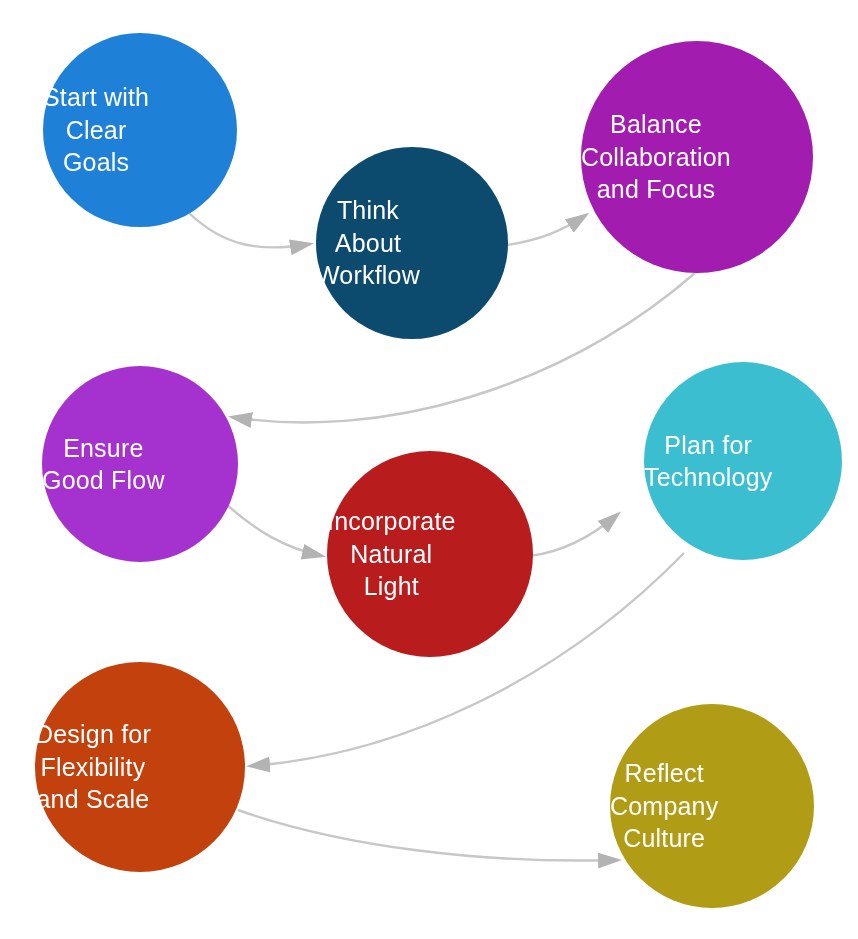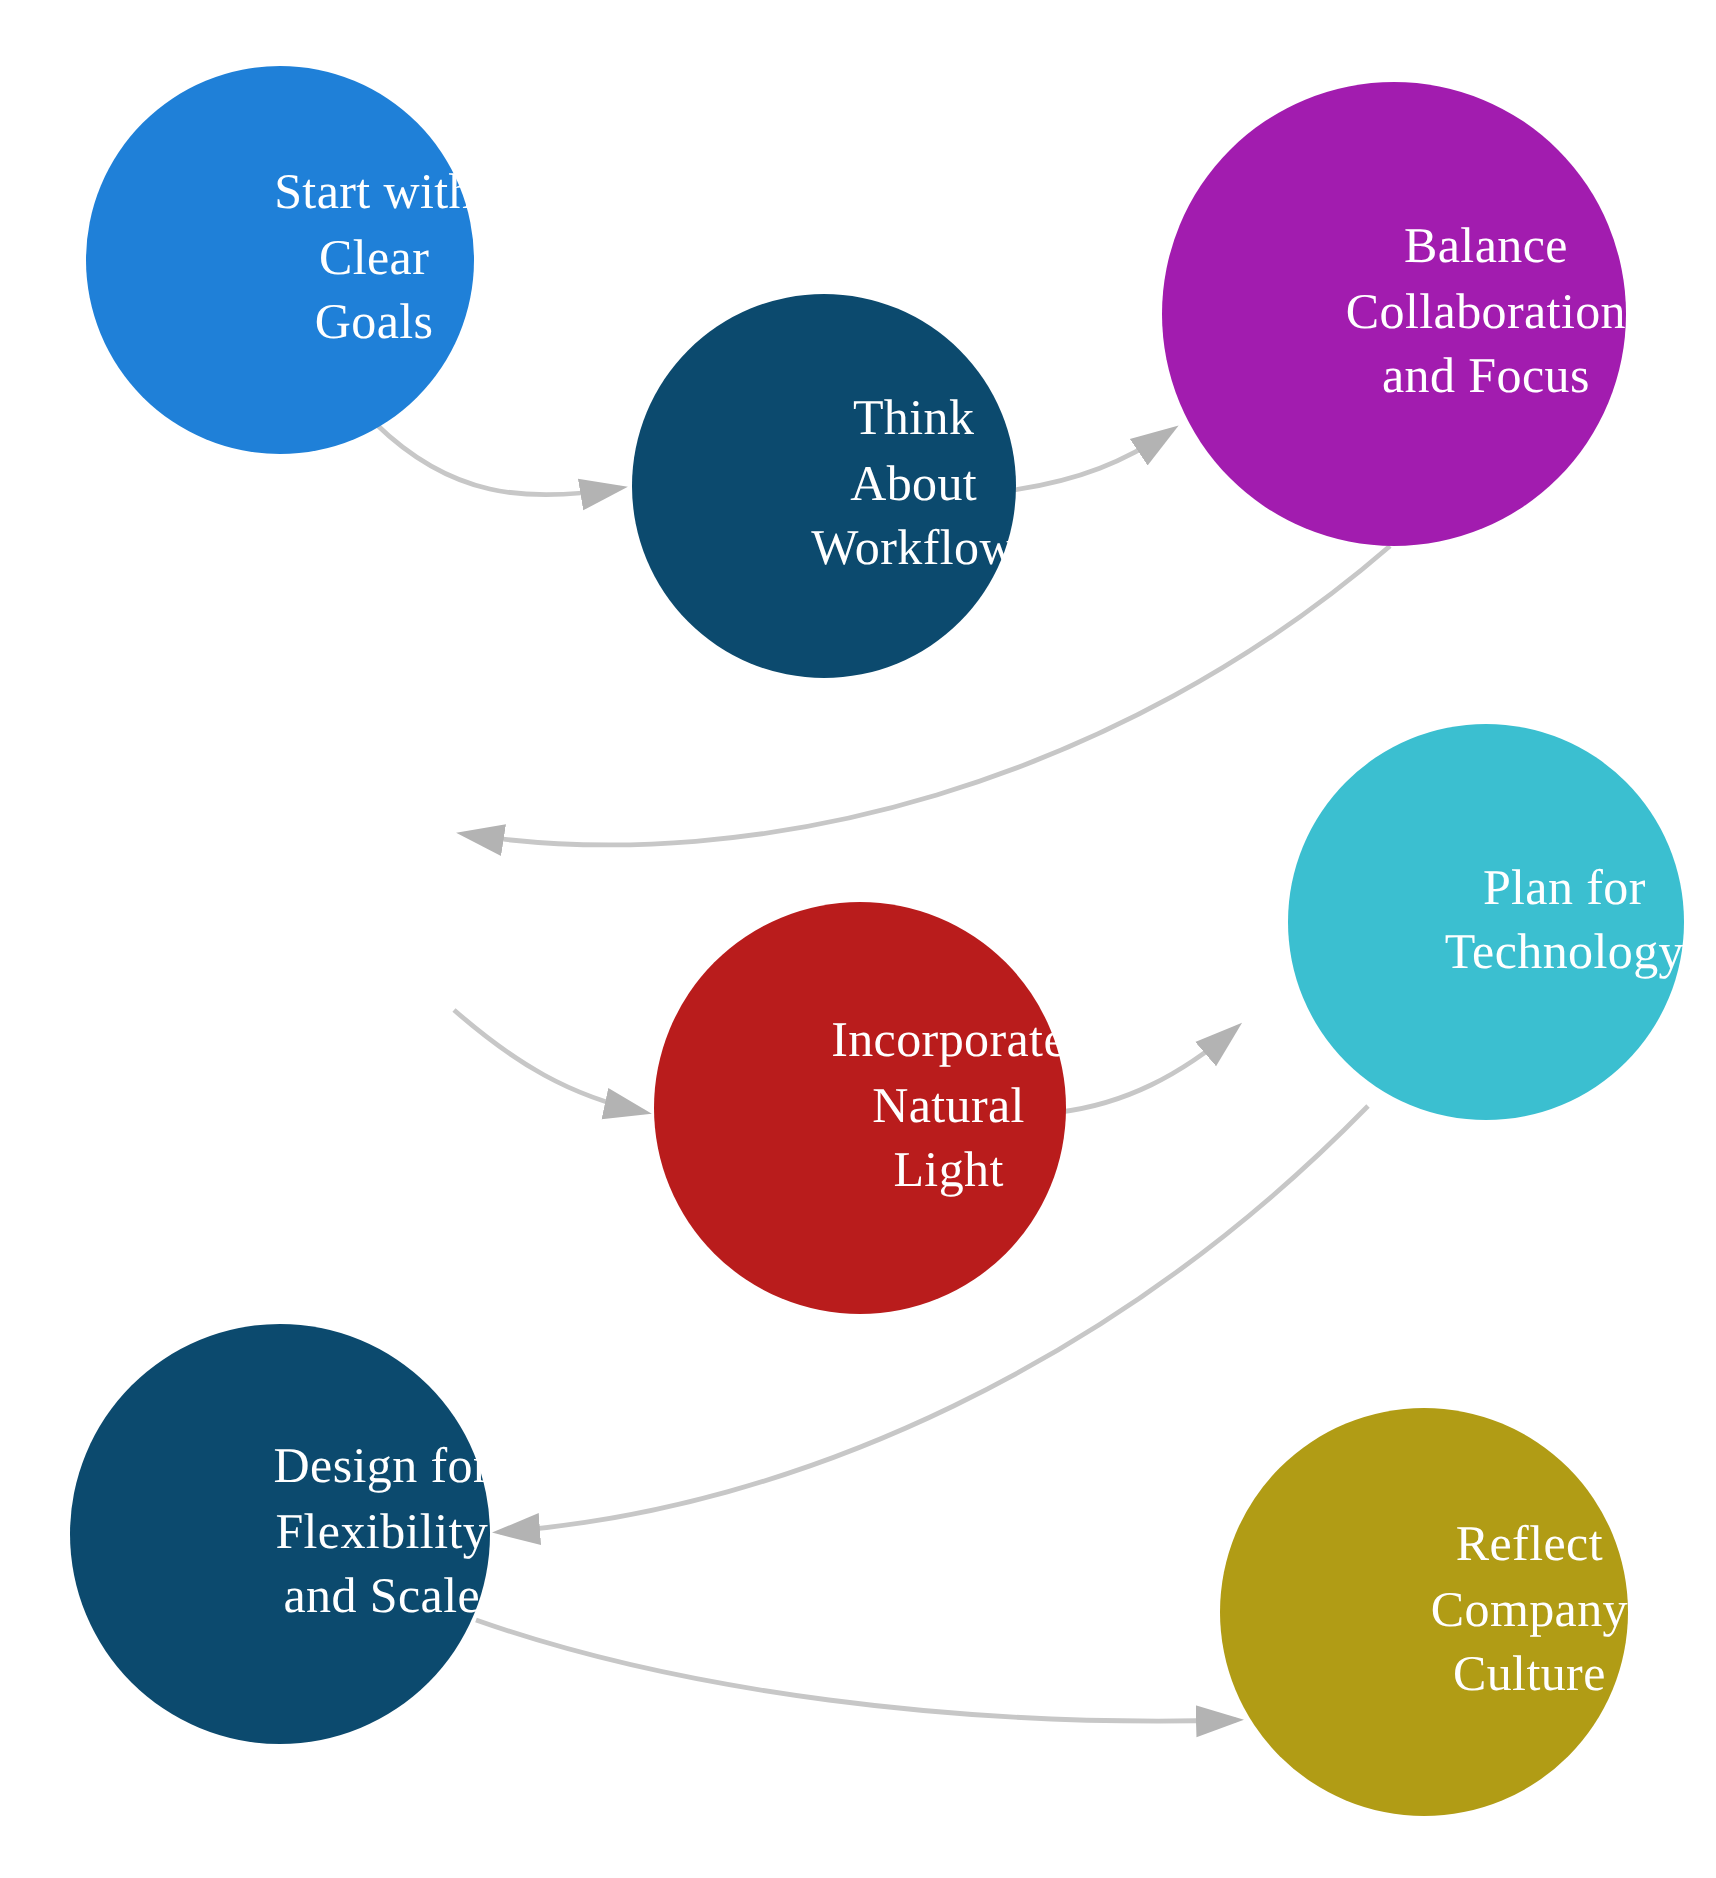--- a/index.html
+++ b/index.html
@@ -25,23 +25,22 @@
   }
   .edge {
     fill: none;
     stroke-width: 2.4px;
   }
   .node {
     position: absolute;
     border-radius: 50%;
     display: flex;
     align-items: center;
-    justify-content: flex-end;
+    justify-content: flex-start;
     text-align: center;
-    font-family: Liberation Serif, serif;
   }
   .node .label {
     color: #ffffff;
     font-size: 25px;
     line-height: 1.3;
     white-space: pre-line;
     letter-spacing: 0.2px;
   }
   
   .n0 { left: 43px;  top: 33px;  width: 194px; height: 194px; }
@@ -85,33 +84,37 @@
 About
 Workflow</span>
   </div>
 
   <div class="node n2" style="background-color: #a21caf;">
     <span class="label">Balance
 Collaboration
 and Focus</span>
   </div>
 
+  <div class="node n3" style="background-color: rgb(165, 50, 207);">
+    <span class="label">Ensure
+Good Flow</span>
+  </div>
 
   <div class="node n4" style="background-color: #b91c1c;">
     <span class="label">Incorporate
 Natural
 Light</span>
   </div>
 
   <div class="node n5" style="background-color: rgb(59, 191, 208);">
     <span class="label">Plan for
 Technology</span>
   </div>
 
-  <div class="node n6" style="background-color: #0c4a6e;">
+  <div class="node n6" style="background-color: #c2410c;">
     <span class="label">Design for
 Flexibility
 and Scale</span>
   </div>
 
   <div class="node n7" style="background-color: rgb(177, 156, 21);">
     <span class="label">Reflect
 Company
 Culture</span>
   </div>

